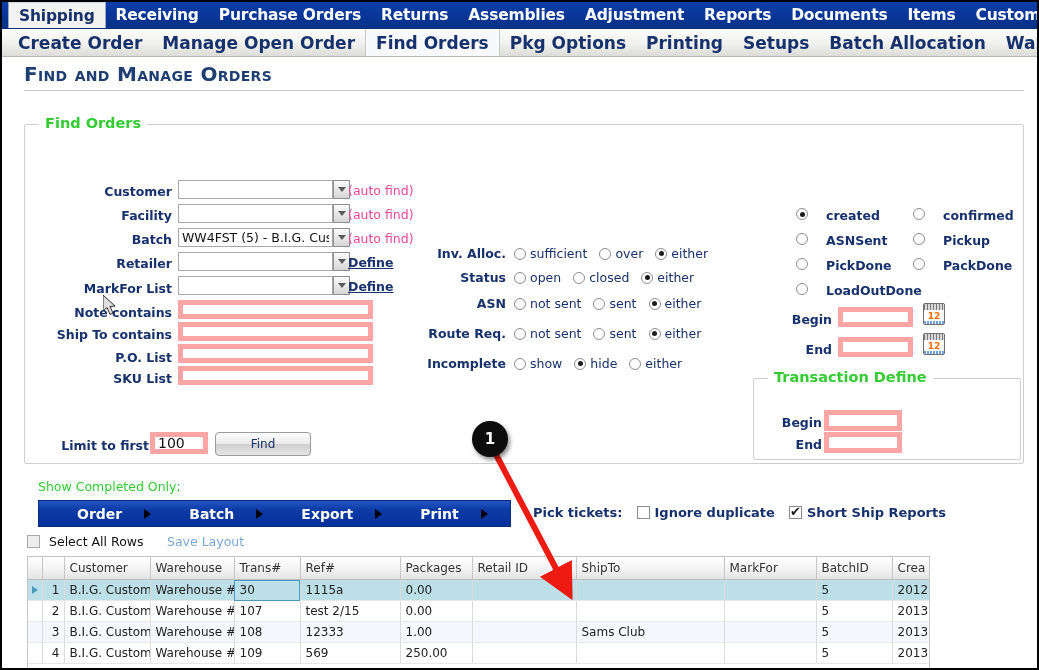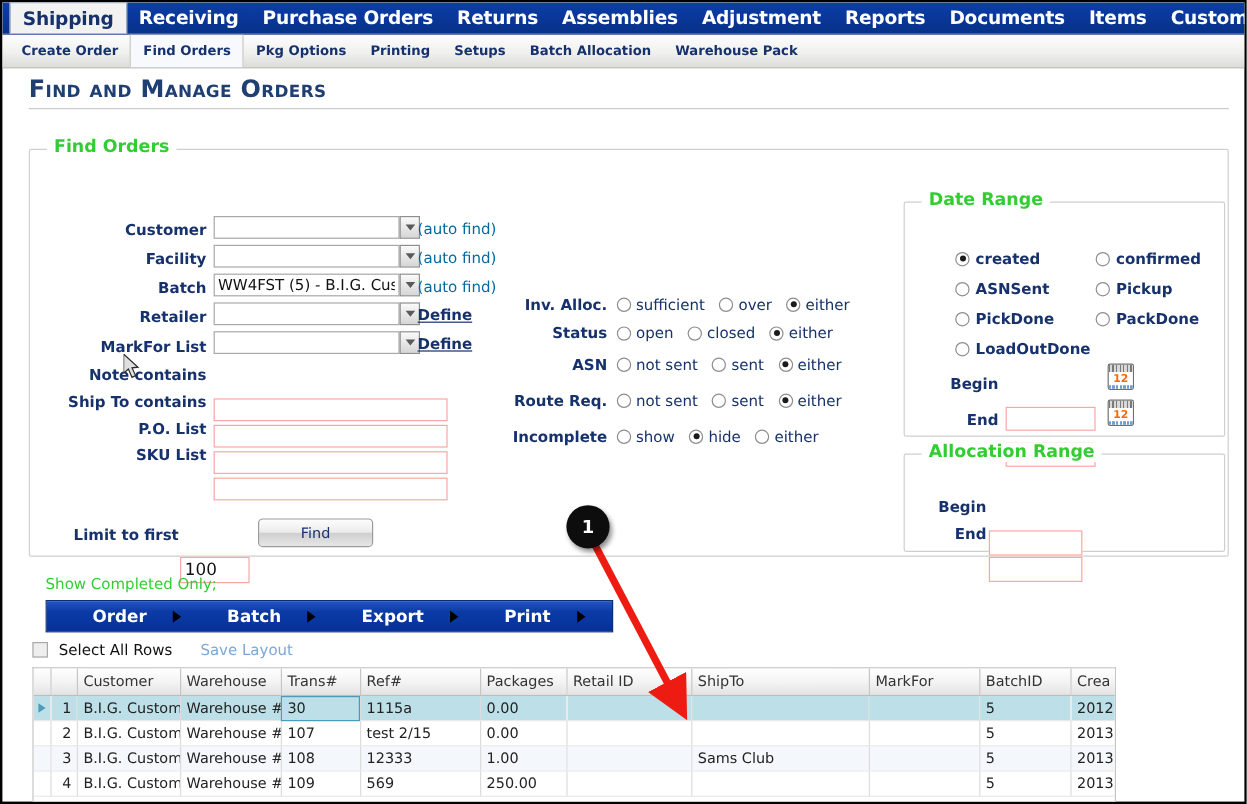--- a/index.html
+++ b/index.html
@@ -46,21 +46,21 @@
     position: absolute; left: 0; top: 27px; width: 1035px; height: 28px;
     background: linear-gradient(to bottom, #fdfdfd 0%, #f0f0ee 55%, #dcdcd8 100%);
     border-bottom: 1px solid #b9b9b4;
     display: flex; align-items: stretch;
     padding-left: 6px;
   }
   .subnav .stab {
     display: flex; align-items: center;
     padding: 0 10px;
     color: #16316b;
-    font-size: 11px; font-weight: bold;
+    font-size: 17px; font-weight: bold;
     white-space: nowrap;
     cursor: pointer;
   }
   .subnav .stab.active {
     background: #f7f9fc;
     border-left: 1px solid #c8c8c4;
     border-right: 1px solid #c8c8c4;
     color: #16316b;
   }
 
@@ -99,28 +99,27 @@
   
   .lbl {
     position: absolute;
     color: #16316b;
     font-size: 12.5px; font-weight: bold;
     text-align: right;
     white-space: nowrap;
   }
   .txtin {
     position: absolute;
-    border: 1px solid #fca5a5;
+    border: 5px solid #fca5a5;
     background: #ffffff;
     font-size: 12.5px;
     font-family: "DejaVu Sans", "Liberation Sans", sans-serif;
     color: #111;
     padding: 0 3px;
     outline: none;
-    margin-top: 32px;
   }
   .combo-wrap { position: absolute; }
   .combo-wrap input {
     position: absolute; left: 0; top: 0;
     width: 155px; height: 19px;
     border: 1px solid #a8a8a8;
     background: #fff;
     font-size: 12.5px;
     font-family: "DejaVu Sans", "Liberation Sans", sans-serif;
     color: #111; padding: 0 3px;
@@ -138,21 +137,21 @@
     content: ""; width: 0; height: 0;
     border-left: 4px solid transparent;
     border-right: 4px solid transparent;
     border-top: 5px solid #5a5a5a;
   }
   .sidelink {
     position: absolute;
     font-size: 12.5px;
     white-space: nowrap;
   }
-  .sidelink.muted { color: #0369a1; }
+  .sidelink.muted { color: #ec4899; }
   .sidelink.define {
     color: #16316b; font-weight: bold; text-decoration: underline; cursor: pointer;
   }
 
   
   .radio-row { position: absolute; display: flex; align-items: center; }
   .radio-row .rlabel {
     color: #16316b; font-size: 12.5px; font-weight: bold;
     width: 84px; text-align: right; margin-right: 8px; white-space: nowrap;
   }
@@ -162,21 +161,21 @@
     border: 1px solid #8d8d8d; background: #fff;
     margin-right: 4px; position: relative; flex: none;
   }
   .ropt.on .circ::after {
     content: ""; position: absolute; left: 2.5px; top: 2.5px;
     width: 5px; height: 5px; border-radius: 50%; background: #1b1b1b;
   }
   .ropt .rtxt { color: #16316b; font-size: 12.5px; }
 
   
-  .dr-opt { position: absolute; display: flex; align-items: center; cursor: pointer; }
+  .dr-opt { position: absolute; display: flex; cursor: pointer; gap: 13px; }
   .dr-opt .circ {
     width: 12px; height: 12px; border-radius: 50%;
     border: 1px solid #8d8d8d; background: #fff;
     margin-right: 5px; position: relative; flex: none;
   }
   .dr-opt.on .circ::after {
     content: ""; position: absolute; left: 2.5px; top: 2.5px;
     width: 5px; height: 5px; border-radius: 50%; background: #1b1b1b;
   }
   .dr-opt .rtxt { color: #16316b; font-size: 12.5px; font-weight: bold; }
@@ -314,20 +313,21 @@
       <div class="tab">Assemblies</div>
       <div class="tab">Adjustment</div>
       <div class="tab">Reports</div>
       <div class="tab">Documents</div>
       <div class="tab">Items</div>
       <div class="tab">Customer</div>
     </div>
 
   <div class="subnav" id="subnav">
       <div class="stab">Create Order</div>
+      <div class="stab">Manage Open Order</div>
       <div class="stab active">Find Orders</div>
       <div class="stab">Pkg Options</div>
       <div class="stab">Printing</div>
       <div class="stab">Setups</div>
       <div class="stab">Batch Allocation</div>
       <div class="stab">Warehouse Pack</div>
     </div>
 
   <div class="page-title">Find and Manage Orders</div>
   <div class="title-rule"></div>
@@ -456,23 +456,20 @@
           <span class="circ"></span>
           <span class="rtxt">hide</span>
         </span>
         <span class="ropt">
           <span class="circ"></span>
           <span class="rtxt">either</span>
         </span>
       </div>
     </div>
 
-  <div class="fs" id="date-range-fs">
-    <div class="fs-legend">Date Range</div>
-  </div>
   <div id="date-range-opts">
       <div class="dr-opt on" style="left: 794px; top: 206px;">
         <span class="circ"></span>
         <span class="rtxt">created</span>
       </div>
       <div class="dr-opt" style="left: 911px; top: 206px;">
         <span class="circ"></span>
         <span class="rtxt">confirmed</span>
       </div>
       <div class="dr-opt" style="left: 794px; top: 231px;">
@@ -507,21 +504,21 @@
 
   <div class="lbl" style="left:780px; top:340px; width:50px;">End</div>
   <input class="txtin" style="left: 836px; top: 335px; width: 75px; height: 20px;" value="">
   <div class="cal-icon" style="left:921px; top:331px;">
     <div class="top"></div>
       <div class="num">12</div>
       <div class="bot"></div>
   </div>
 
   <div class="fs" id="trans-range-fs">
-    <div class="fs-legend">Allocation Range</div>
+    <div class="fs-legend">Transaction Define</div>
   </div>
   <div class="lbl" style="left:760px; top:413px; width:60px;">Begin</div>
   <input class="txtin" style="left: 822px; top: 408px; width: 78px; height: 21px;" value="">
   <div class="lbl" style="left:760px; top:435px; width:60px;">End</div>
   <input class="txtin" style="left: 822px; top: 430px; width: 78px; height: 21px;" value="">
 
   <div class="lbl" style="left:42px; top:436px; width:105px;">Limit to first</div>
   <input class="txtin" style="left: 148px; top: 430px; width: 58px; height: 22px; font-size: 14px;" value="100">
   <div class="findbtn" style="left:213px; top:430px;">Find</div>
 
@@ -539,20 +536,31 @@
       <div class="gitem">
         <span class="glabel">Export</span>
         <span class="gcar"></span>
       </div>
       <div class="gitem">
         <span class="glabel">Print</span>
         <span class="gcar"></span>
       </div>
     </div>
 
+  <div class="picktickets">
+    <span class="pt-label">Pick tickets:</span>
+    <span class="cbopt">
+      <span class="cbx" id="cb-ignore"></span>
+      <span class="ctxt">Ignore duplicate</span>
+    </span>
+    <span class="cbopt">
+      <span class="cbx on" id="cb-shortship"></span>
+      <span class="ctxt">Short Ship Reports</span>
+    </span>
+  </div>
 
   <div class="selectall">
     <span class="cbx flat" id="cb-selectall"></span>
     <span class="stxt">Select All Rows</span>
   </div>
   <div class="savelayout">Save Layout</div>
 
   <div class="grid">
     <table>
       <colgroup>

